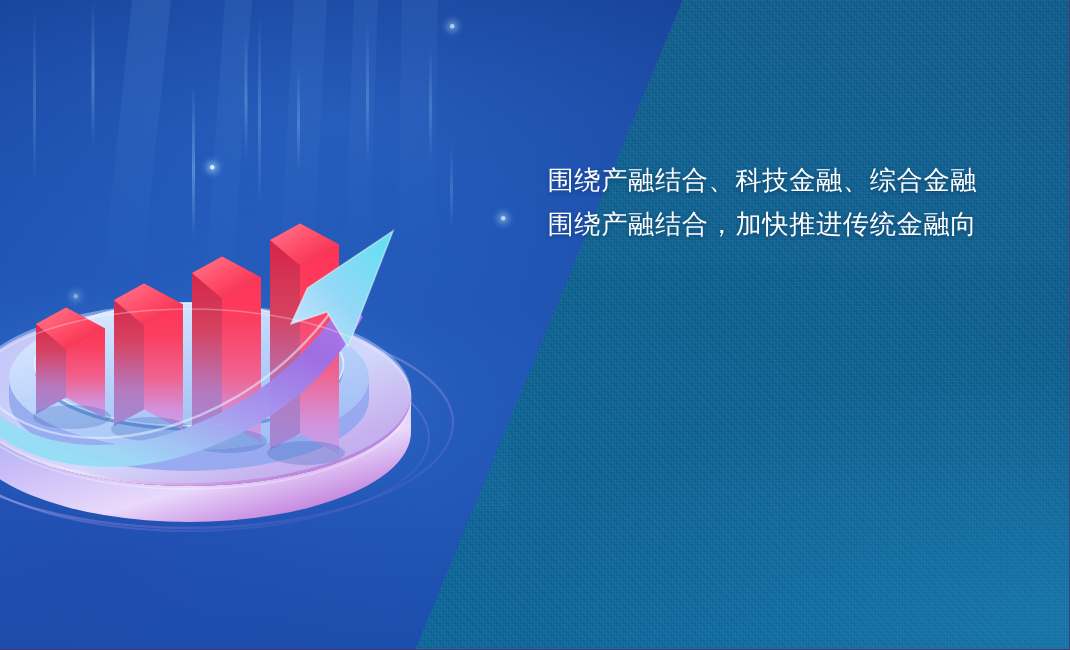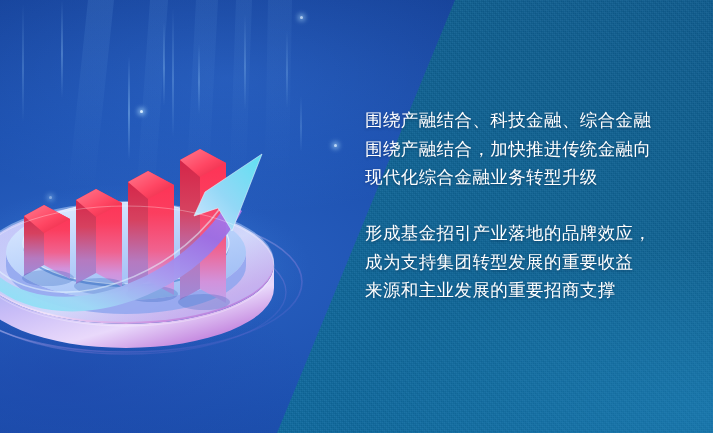--- a/index.html
+++ b/index.html
@@ -225,22 +225,16 @@
     </svg>
   </div>
 
   <div class="bg-teal"></div>
   <div class="bg-teal-noise"></div>
   <div class="bg-teal-glow"></div>
 
   <div class="copy" id="para1">
     <span class="ln">围绕产融结合、科技金融、综合金融</span>
     <span class="ln">围绕产融结合，加快推进传统金融向</span>
-    <span class="ln">现代化综合金融业务转型升级</span>
   </div>
 
-  <div class="copy" id="para2">
-    <span class="ln">形成基金招引产业落地的品牌效应，</span>
-    <span class="ln">成为支持集团转型发展的重要收益</span>
-    <span class="ln">来源和主业发展的重要招商支撑</span>
-  </div>
 
 </div>
 
 </body></html>

